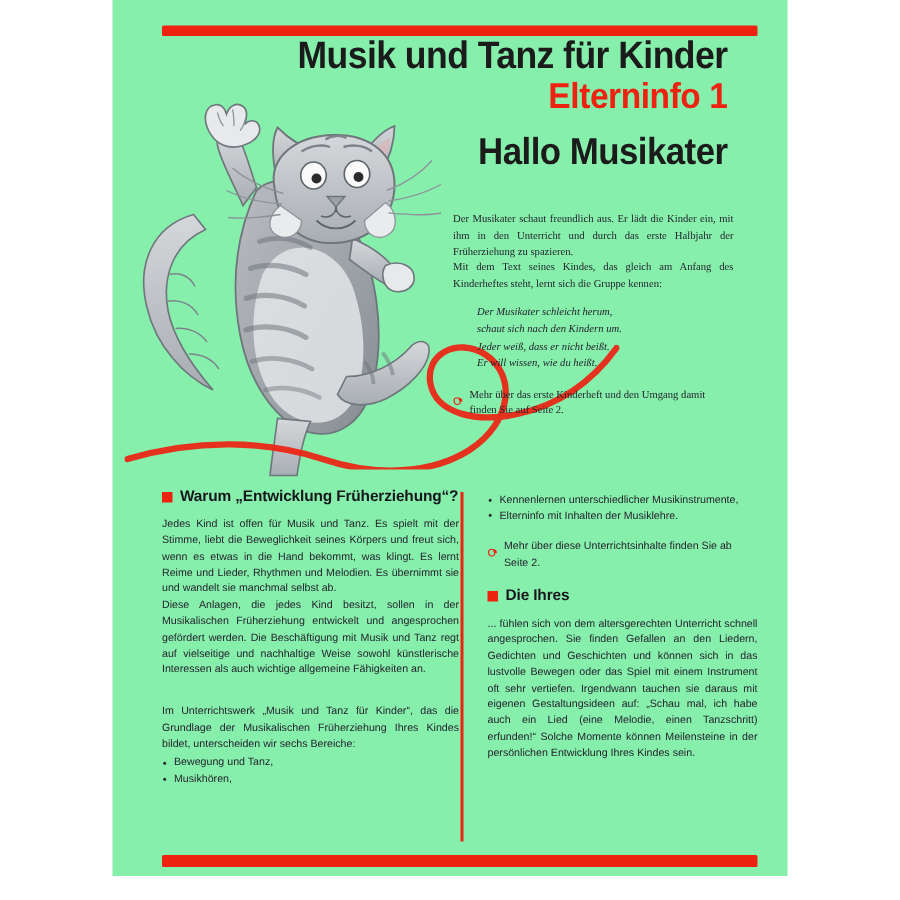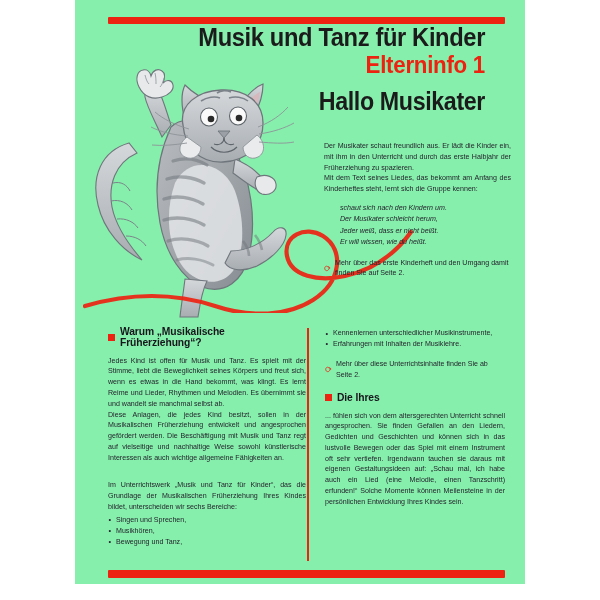--- a/index.html
+++ b/index.html
@@ -97,23 +97,24 @@
     left: -8px;
     top: 55px;
     width: 250px;
     height: 265px;
   }
   #art svg { display: block; }
 
   
   #intro {
     position: absolute;
-    left: 249px;
+    left: 227px;
     top: 141px;
     width: 187px;
+    font-family: Liberation Serif, serif;
   }
   .body-text {
     font-size: 7.1px;
     line-height: 1.52;
     color: #24242c;
     text-align: justify;
     text-justify: inter-word;
     hyphens: auto;
   }
   .verse {
@@ -332,25 +333,25 @@
   </div>
 
   <svg id="squiggle" viewBox="0 0 330 125">
     <path d="M2 118 C50 104 95 106 132 118 C168 130 205 128 230 112
              C258 94 262 62 240 48 C222 37 200 48 204 68
              C208 88 235 94 262 88 C290 82 312 66 328 44" fill="none" stroke="#ee2211" stroke-width="4.2" stroke-linecap="round" opacity=".92"></path>
   </svg>
 
   <div id="intro">
     <div class="body-text para">Der Musikater schaut freundlich aus. Er lädt die Kinder ein, mit ihm in den Unterricht und durch das erste Halbjahr der Früherziehung zu spazieren.</div>
-    <div class="body-text para">Mit dem Text seines Liedes, das bekommt am Anfang des Kinderheftes steht, lernt sich die Gruppe kennen:</div>
+    <div class="body-text para">Mit dem Text seines Kindes, das gleich am Anfang des Kinderheftes steht, lernt sich die Gruppe kennen:</div>
 
     <div class="verse">
+      <div>Der Musikater schleicht herum,</div>
       <div>schaut sich nach den Kindern um.</div>
-      <div>Der Musikater schleicht herum,</div>
       <div>Jeder weiß, dass er nicht beißt.</div>
       <div>Er will wissen, wie du heißt.</div>
     </div>
 
     <div class="note">
       <span class="ptr">
         <svg width="7" height="7" viewBox="0 0 10 10">
           <path d="M1 4.6 C1 3 2.2 1.7 3.8 1.7 C5 1.7 5.7 2.4 6 3.2
                    L6.4 2.2 L7.4 2.8 L6.8 3.9 L8.2 3.6 L8.4 4.7 L6.9 5
                    C6.9 6.8 5.6 8.1 3.9 8.1 C2.2 8.1 1 6.6 1 4.6 Z" fill="none" stroke="#ee2211" stroke-width="1.1"></path>
@@ -358,39 +359,38 @@
       </span>
       <span class="txt">Mehr über das erste Kinderheft und den Umgang damit finden Sie auf Seite 2.</span>
     </div>
   </div>
 
   <div id="col-divider"></div>
 
   <div id="col-left">
     <h2 class="sec">
       <span class="sq"></span>
-      <span>Warum „Musikalische Früherziehung“?</span>
+      <span>Warum „Entwicklung Früherziehung“?</span>
     </h2>
     <div class="body-text para">Jedes Kind ist offen für Musik und Tanz. Es spielt mit der Stimme, liebt die Beweglichkeit seines Körpers und freut sich, wenn es etwas in die Hand bekommt, was klingt. Es lernt Reime und Lieder, Rhythmen und Melodien. Es übernimmt sie und wandelt sie manchmal selbst ab.</div>
     <div class="body-text para">Diese Anlagen, die jedes Kind besitzt, sollen in der Musikalischen Früherziehung entwickelt und angesprochen gefördert werden. Die Beschäftigung mit Musik und Tanz regt auf vielseitige und nachhaltige Weise sowohl künstlerische Interessen als auch wichtige allgemeine Fähigkeiten an.</div>
 
     <div class="gap-l"></div>
 
     <div class="body-text para">Im Unterrichtswerk „Musik und Tanz für Kinder“, das die Grundlage der Musikalischen Früherziehung Ihres Kindes bildet, unterscheiden wir sechs Bereiche:</div>
     <ul class="bul">
-      <li>Singen und Sprechen,</li>
+      <li>Bewegung und Tanz,</li>
       <li>Musikhören,</li>
-      <li>Bewegung und Tanz,</li>
     </ul>
   </div>
 
   <div id="col-right">
     <ul class="bul">
       <li>Kennenlernen unterschiedlicher Musikinstrumente,</li>
-      <li>Erfahrungen mit Inhalten der Musiklehre.</li>
+      <li>Elterninfo mit Inhalten der Musiklehre.</li>
     </ul>
 
     <div class="note">
       <span class="ptr">
         <svg width="7" height="7" viewBox="0 0 10 10">
           <path d="M1 4.6 C1 3 2.2 1.7 3.8 1.7 C5 1.7 5.7 2.4 6 3.2
                    L6.4 2.2 L7.4 2.8 L6.8 3.9 L8.2 3.6 L8.4 4.7 L6.9 5
                    C6.9 6.8 5.6 8.1 3.9 8.1 C2.2 8.1 1 6.6 1 4.6 Z" fill="none" stroke="#ee2211" stroke-width="1.1"></path>
         </svg>
       </span>

